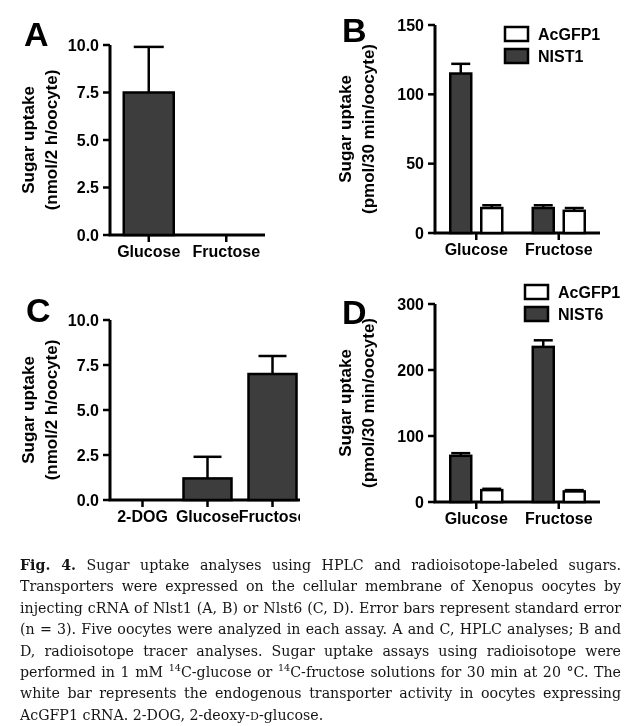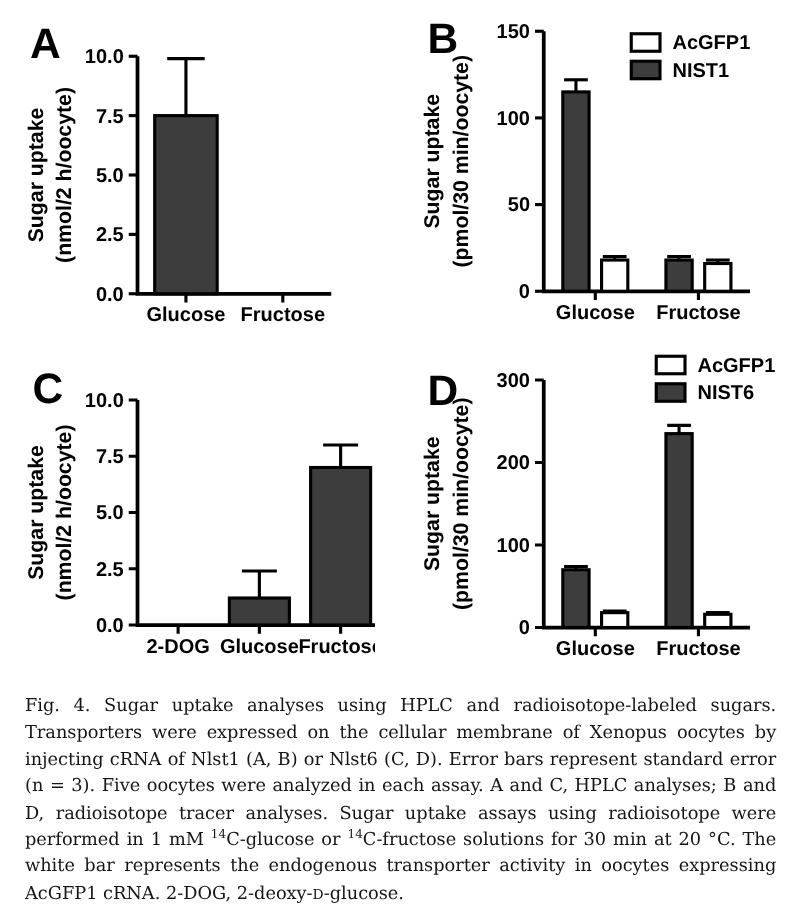--- a/index.html
+++ b/index.html
@@ -3,21 +3,21 @@
 <meta charset="utf-8">
 <style>
   html,body{margin:0;padding:0;background:#fff;}
   .figure{width:641px;height:726px;background:#ffffff;overflow:hidden;position:relative;}
   .charts-grid{display:grid;grid-template-columns:300px 341px;grid-template-rows:272px 278px;}
   .panel{position:relative;}
   svg{display:block;}
   svg text{font-family:"Liberation Sans","DejaVu Sans",sans-serif;fill:#000;}
   .caption{margin:5px 20px 0 20px;font-family:"DejaVu Serif","Liberation Serif",serif;
            font-size:14.2px;line-height:21.4px;text-align:justify;color:#151515;}
-  .caption .b{font-weight:normal;}
+  .caption .b{font-weight:bold;}
   .caption .i{}
   .caption .sup{font-size:0.68em;vertical-align:super;line-height:0;}
   .caption .sc{text-transform:uppercase;font-size:0.78em;}
 </style>
 </head>
 <body>
 
 <div class="figure">
   <div class="charts-grid">
     <div class="panel">

